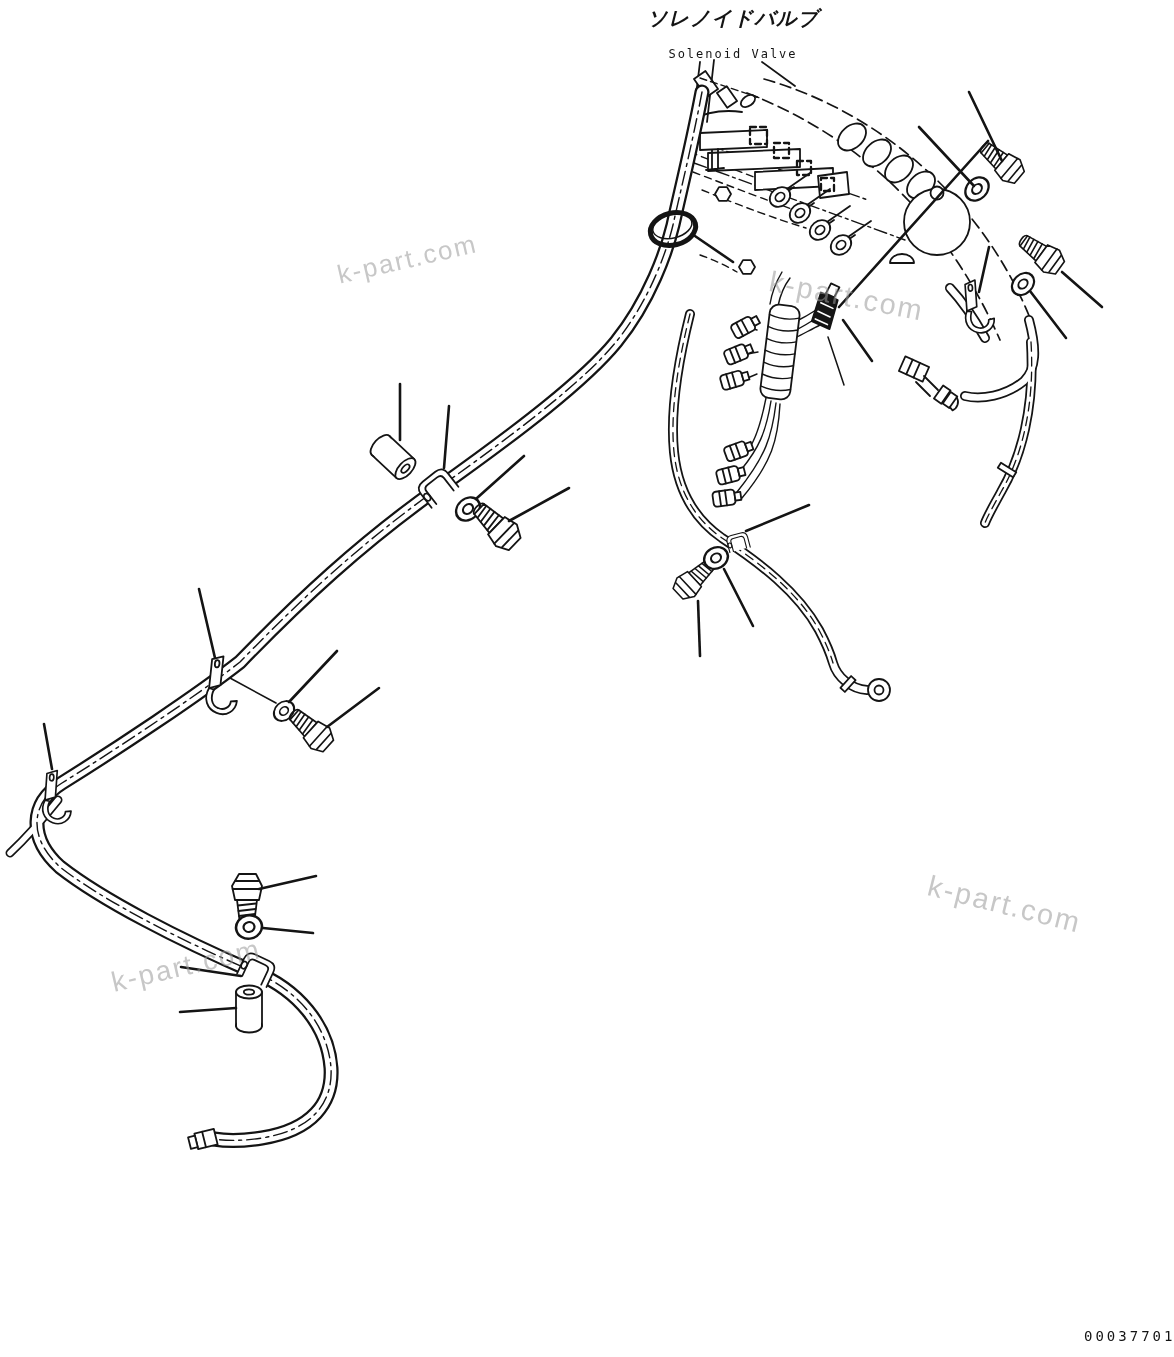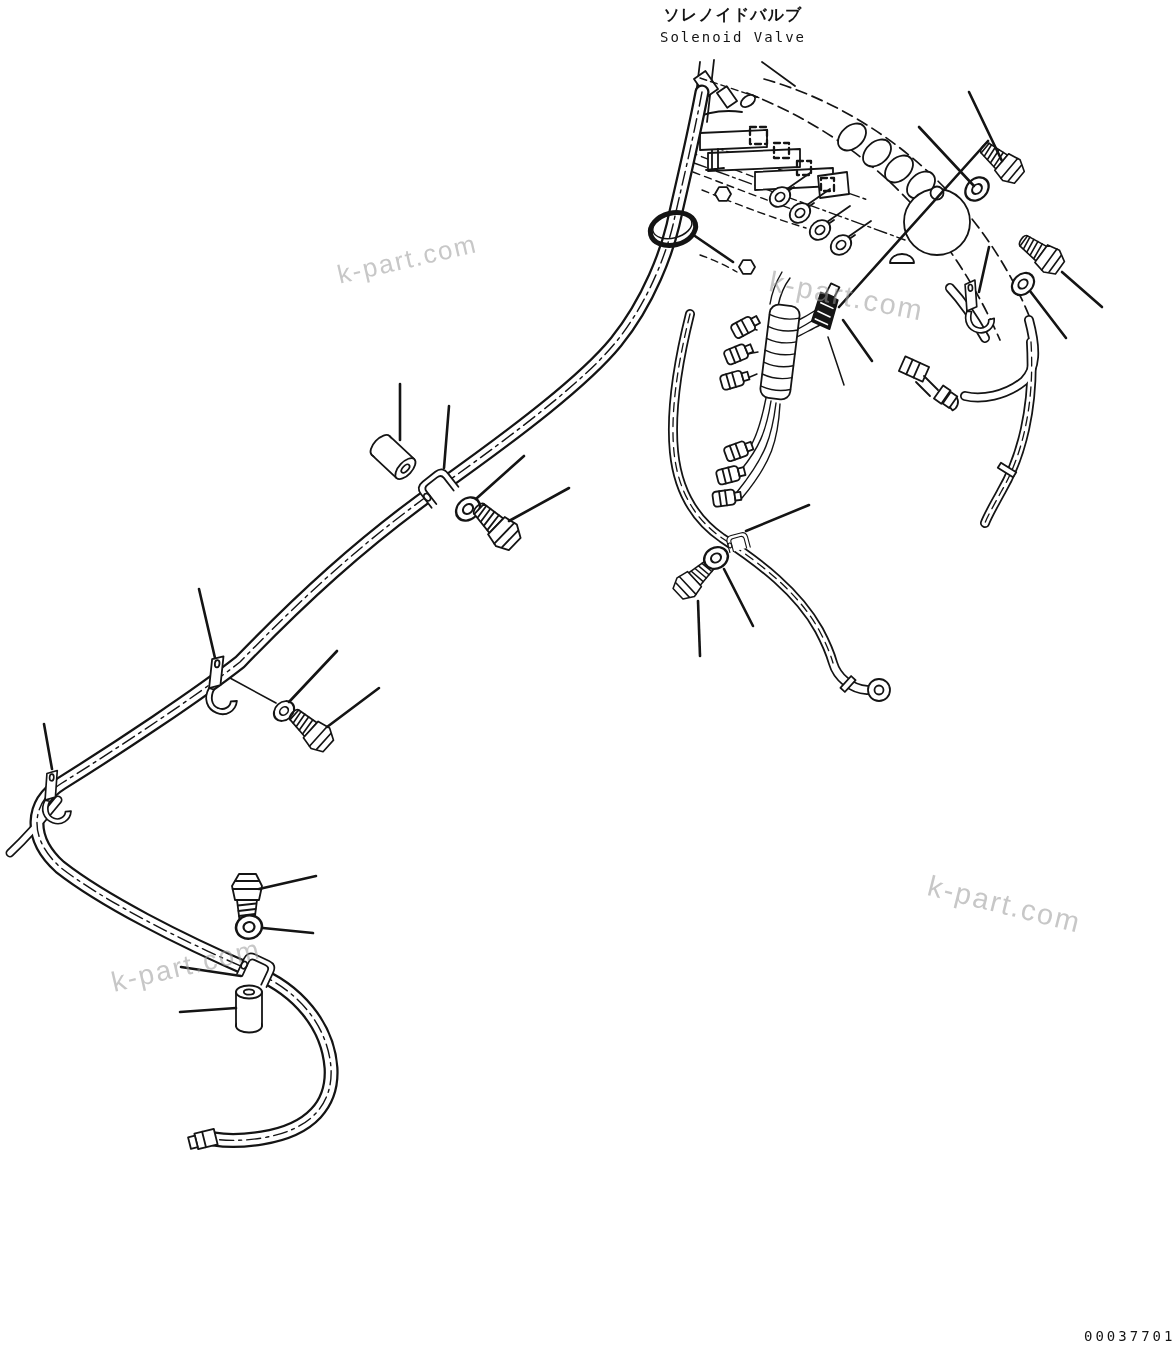--- a/index.html
+++ b/index.html
@@ -1,21 +1,21 @@
 <!DOCTYPE html>
 <html><head>
 <meta charset="utf-8">
 <style>
   html,body{margin:0;padding:0;background:#ffffff;}
   .stage{position:relative;width:1174px;height:1357px;background:#fff;overflow:hidden;
          font-family:"DejaVu Sans Mono","Liberation Mono",monospace;color:#141414;}
   .stage > svg{position:absolute;left:0;top:0;}
   .title{position:absolute;left:733px;top:5px;transform:translateX(-50%);text-align:center;white-space:nowrap;}
-  .title-jp{font-size:16px;letter-spacing:1px;font-weight:bold;}
-  .title-en{font-size:14px;letter-spacing:2px;margin-top:3px;}
+  .title-jp{font-size:20px;letter-spacing:1px;font-weight:bold;font-style:italic;}
+  .title-en{font-size:12px;letter-spacing:2px;margin-top:15px;}
   .drawing-no{position:absolute;left:1044px;top:1328px;font-size:14px;letter-spacing:3px;margin-left:40px;}
   .wm{position:absolute;font-family:"Liberation Sans","DejaVu Sans",sans-serif;font-weight:400;
       color:#9b9b9b;opacity:.55;letter-spacing:2px;white-space:nowrap;}
   .wm1{left:336px;top:244px;font-size:26px;transform:rotate(-13deg);}
   .wm2{left:768px;top:280px;font-size:29px;transform:rotate(11deg);}
   .wm3{left:926px;top:888px;font-size:29px;transform:rotate(14deg);}
   .wm4{left:110px;top:950px;font-size:28px;transform:rotate(-13deg);}
 </style>
 <title>Solenoid Valve</title></head>
 <body>

